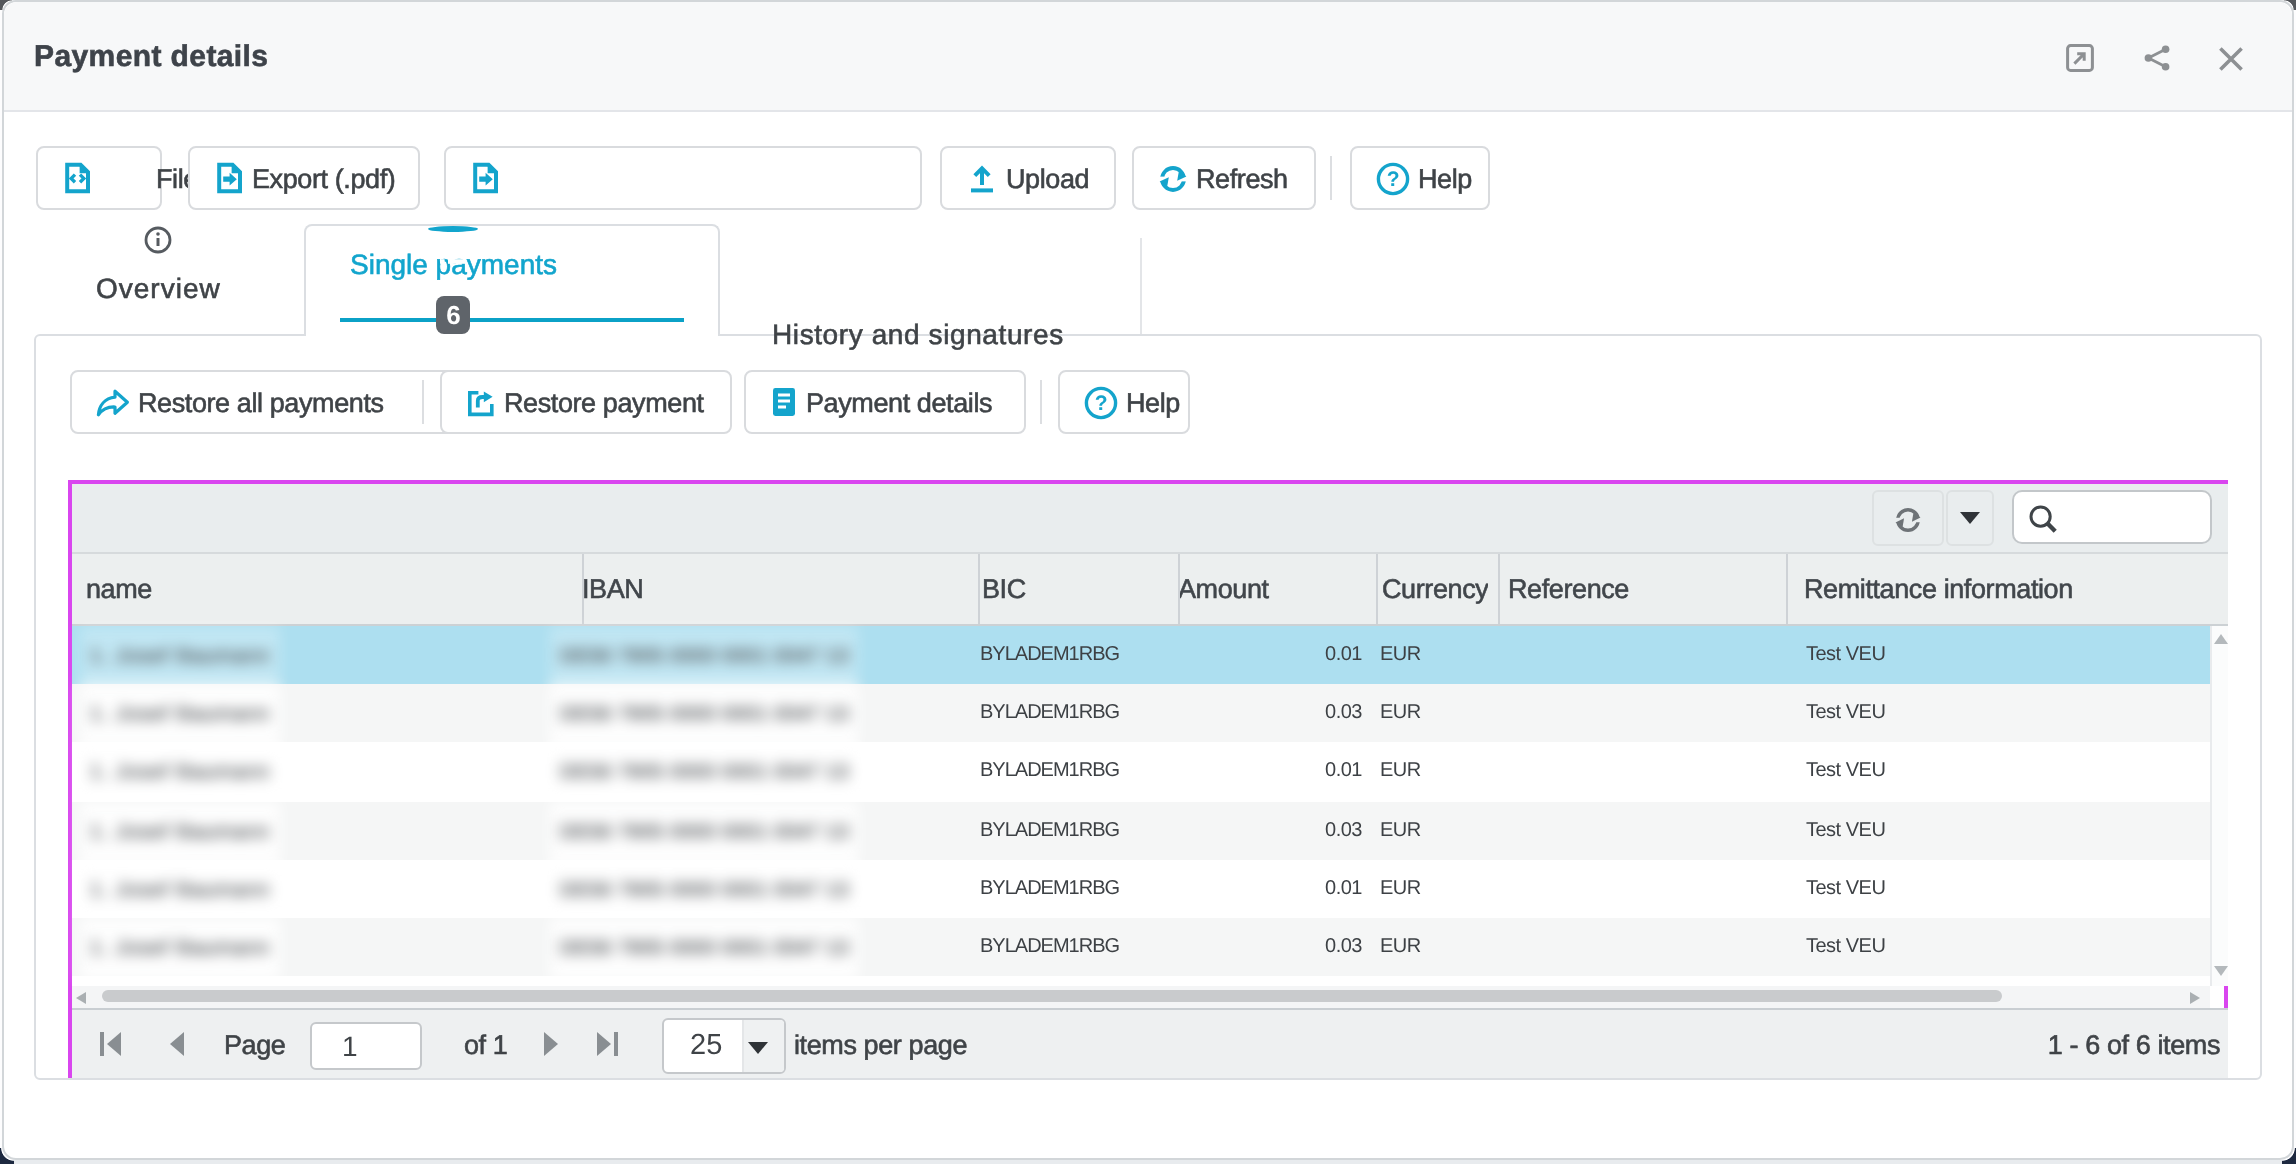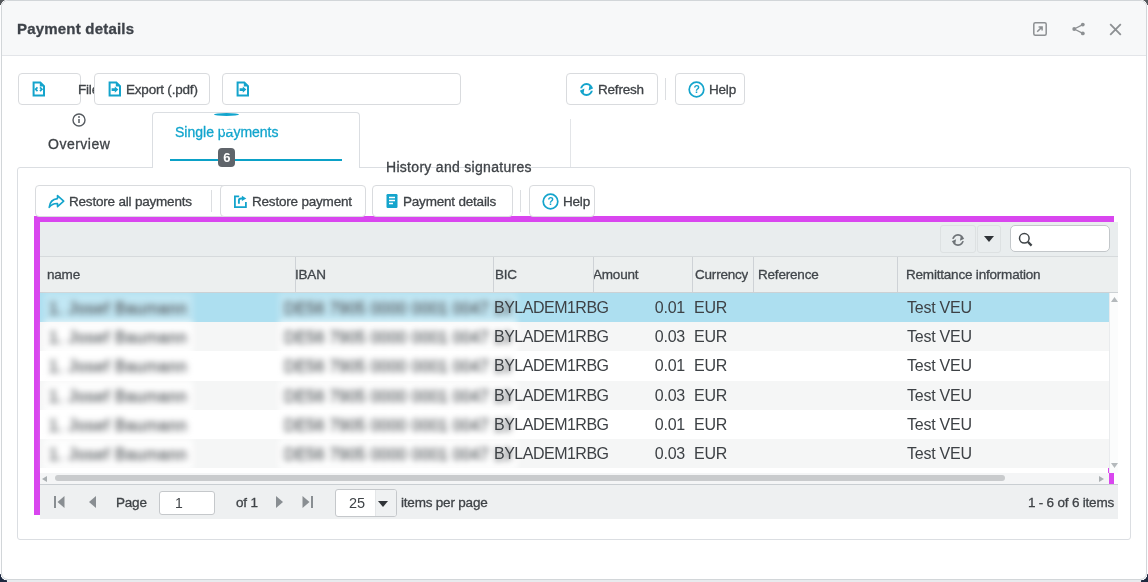--- a/index.html
+++ b/index.html
@@ -31,26 +31,26 @@
 .vsep { position:absolute; width:1px; background:#dcdee1; }
 
 .frame { position:absolute; left:15px; top:166px; width:1114px; height:373px; border:1px solid #dbdee2; border-radius:3px; background:#fff; }
 .tab-active { position:absolute; left:150px; top:111px; width:208px; height:56px; background:#fff; border:1px solid #dbdee2; border-bottom:none; border-radius:4px 4px 0 0; z-index:2; }
 .tab-underline { position:absolute; left:168px; top:157.5px; width:172px; height:2.5px; background:#0ba1c7; z-index:3; }
 .tabitem { position:absolute; top:112px; height:54px; display:flex; align-items:center; gap:8px; font-size:14px; letter-spacing:0; color:#3f4347; z-index:3;flex-direction:column; }
 .tabsep { position:absolute; left:568px; top:118px; width:1px; height:48px; background:#e3e5e8; }
 .badge { background:#5f646a; color:#fff; font-size:13px; font-weight:bold; border-radius:4px; padding:3px 5px; line-height:1; height:21px; display:flex; align-items:center; }
 .circle-ic { width:25px; height:25px; border-radius:50%; background:#12a5cd; position:relative; }
 
-.grid { position:absolute; left:32px; top:215px; width:1080px; height:299px; border:6px solid #d946ef; background:#fff; z-index:4; }
+.grid { position:absolute; left:32px; top:239px; width:1080px; height:299px; border:2px solid #d946ef; background:#fff; z-index:4; }
 .gtoolbar { position:absolute; left:0; top:0; width:1078px; height:35px; background:#e9edee; border-bottom:1px solid #d6dadc; }
 .ghead { position:absolute; left:0; top:35px; width:1078px; height:36px; background:#ecefef; border-bottom:1px solid #ccd1d4; font-size:13.5px; letter-spacing:-0.2px; color:#41464b; }
 .hcell { position:absolute; top:0; height:35px; line-height:35px; overflow:hidden; white-space:nowrap; }
 .hline { position:absolute; top:0; width:1px; height:35px; background:#ced2d6; }
-.row { position:absolute; left:0; width:1069px; height:30px; font-size:16px; letter-spacing:-0.25px; color:#3d4145;text-decoration:underline; }
+.row { position:absolute; left:0; width:1069px; height:30px; font-size:10px; letter-spacing:-0.25px; color:#3d4145;text-decoration:underline; }
 .row span { position:absolute; top:0; line-height:29px; white-space:nowrap; }
 .blur1 { filter:blur(3.4px); color:#4d5155; -webkit-text-stroke:0.3px #4d5155; background:rgba(255,255,255,0.85); padding:1px 5px; letter-spacing:0.6px; }
 .blur2 { filter:blur(3.4px); color:#4d5155; -webkit-text-stroke:0.3px #4d5155; background:rgba(255,255,255,0.85); padding:1px 5px; letter-spacing:0.2px; }
 .c-name { left:4px; }
 .c-iban { left:239px; }
 .c-bic  { left:454px; letter-spacing:-0.5px; }
 .c-amt  { right:424px; }
 .c-cur  { left:654px; }
 .c-rem  { left:867px; }
 
@@ -100,20 +100,27 @@
       </svg>
       <span>Export (.pdf)</span>
     </div>
   <div class="btn" style="left:220px; top:72px; width:239px;">
       <svg width="15" height="16" viewBox="0 0 15 16">
         <path d="M2.6 1.4 H9.3 L13 5.1 V14.6 H2.6 Z" fill="#fff" stroke="#14a4cc" stroke-width="2"></path>
         <path d="M8.8 1 L13.4 5.6 H8.8 Z" fill="#14a4cc"></path>
         <path d="M4.6 7.3 h3.2 V5.4 L11.4 8.6 L7.8 11.8 V9.9 H4.6 Z" fill="#14a4cc"></path>
       </svg>
     </div>
+  <div class="btn" style="left:468px; top:72px; width:88px;">
+      <svg width="16" height="16" viewBox="0 0 16 16">
+        <path d="M2.5 14.2 H13.5" stroke="#14a4cc" stroke-width="2"></path>
+        <path d="M8 11.5 V3.5 M4.4 6.8 L8 3.2 L11.6 6.8" fill="none" stroke="#14a4cc" stroke-width="2"></path>
+      </svg>
+      <span>Upload</span>
+    </div>
   <div class="btn" style="left:564px; top:72px; width:92px;">
       <svg width="15" height="15" viewBox="0 0 15 15">
         <circle cx="7.5" cy="7.5" r="5.5" fill="none" stroke="#14a4cc" stroke-width="1.9"></circle>
         <rect x="0" y="6.3" width="3.6" height="2.6" fill="#fff"></rect>
         <rect x="11.4" y="6.1" width="3.6" height="2.6" fill="#fff"></rect>
         <path d="M0.8 8.8 L5.4 6.6 L4.6 11.2 Z" fill="#14a4cc"></path>
         <path d="M14.2 6.2 L9.6 8.4 L10.4 3.8 Z" fill="#14a4cc"></path>
       </svg>
       <span>Refresh</span>
     </div>

